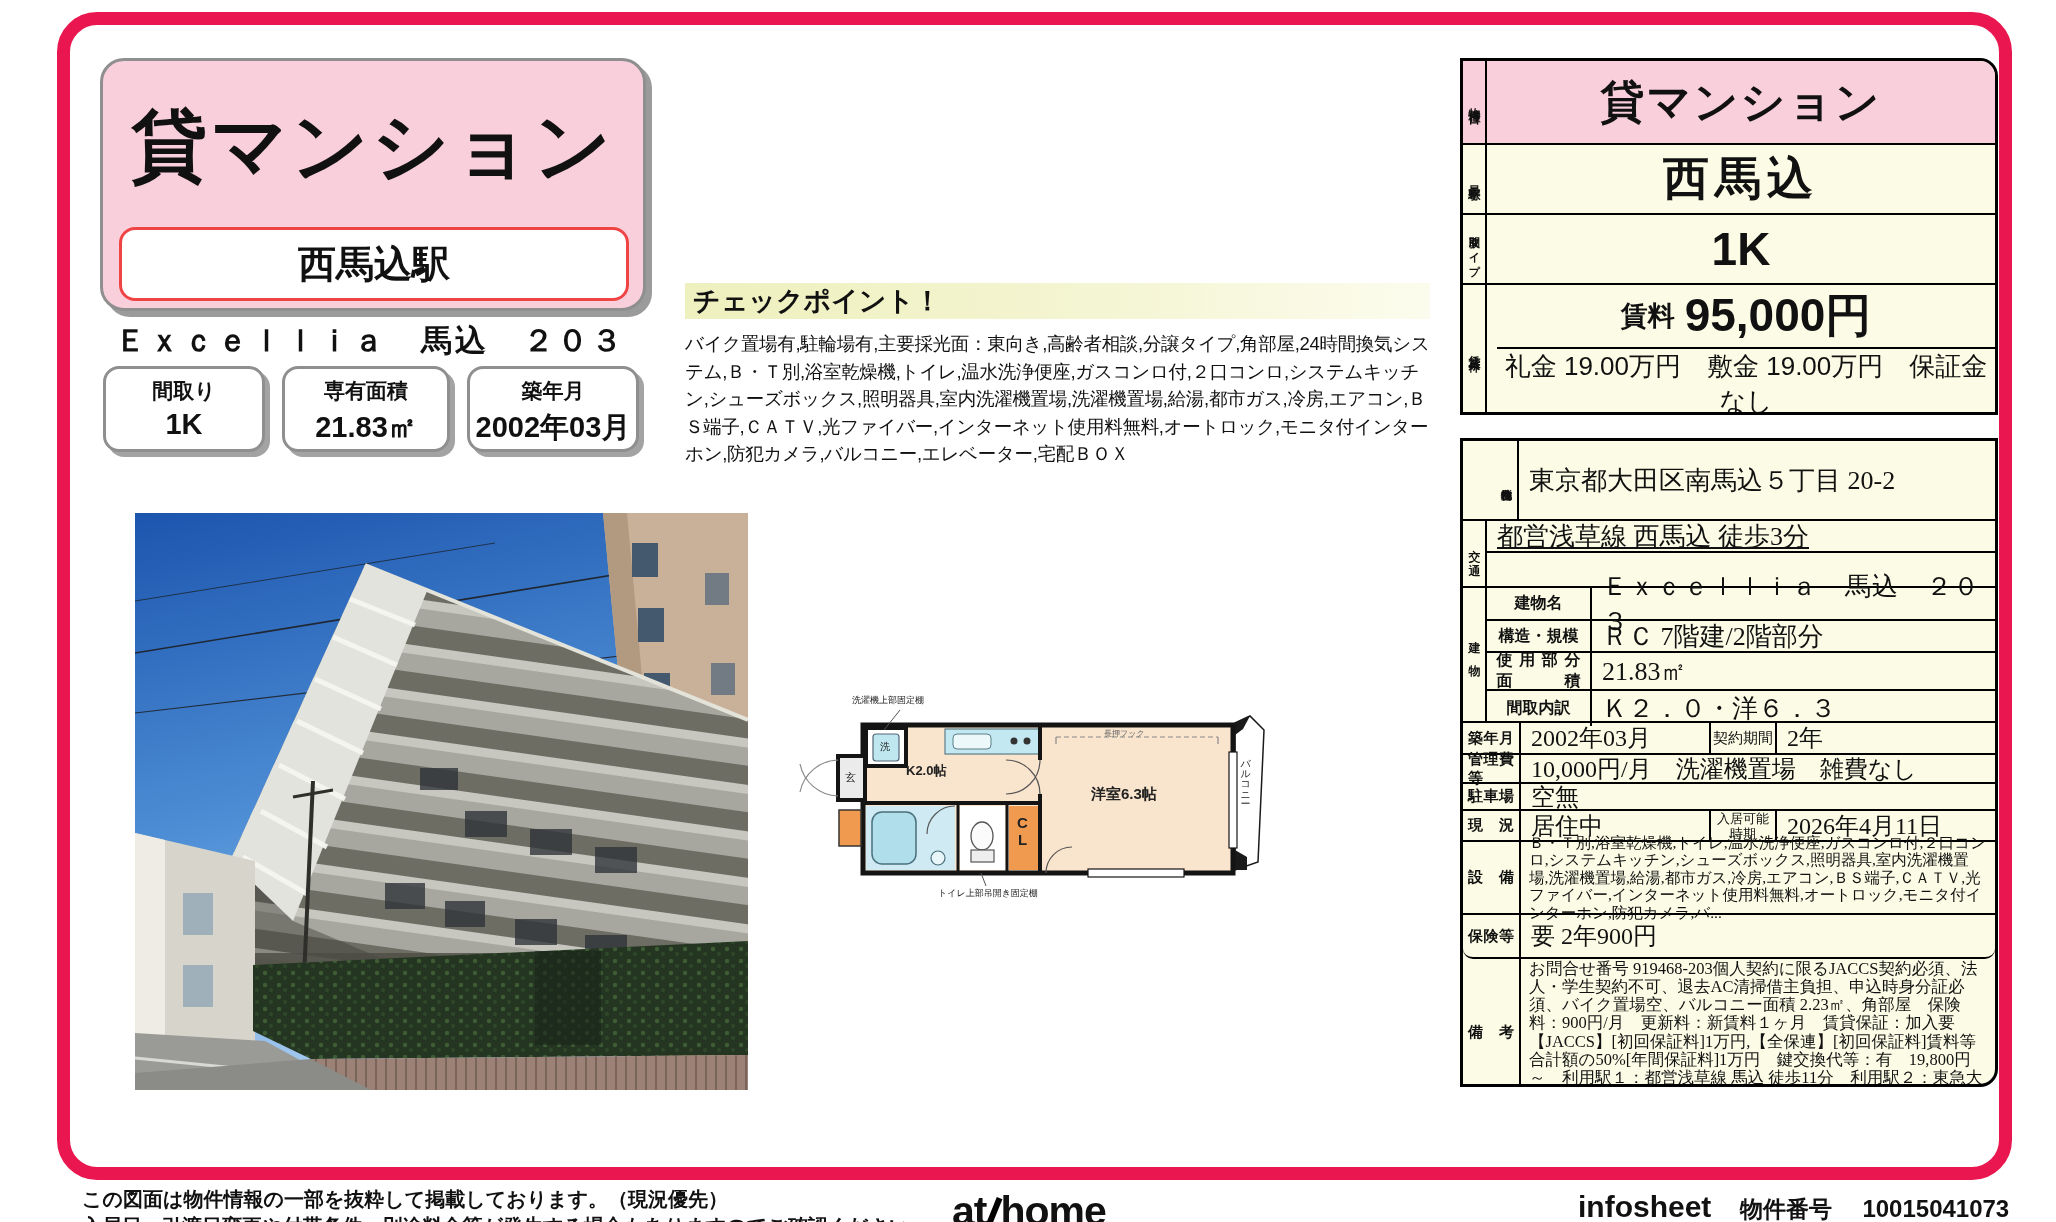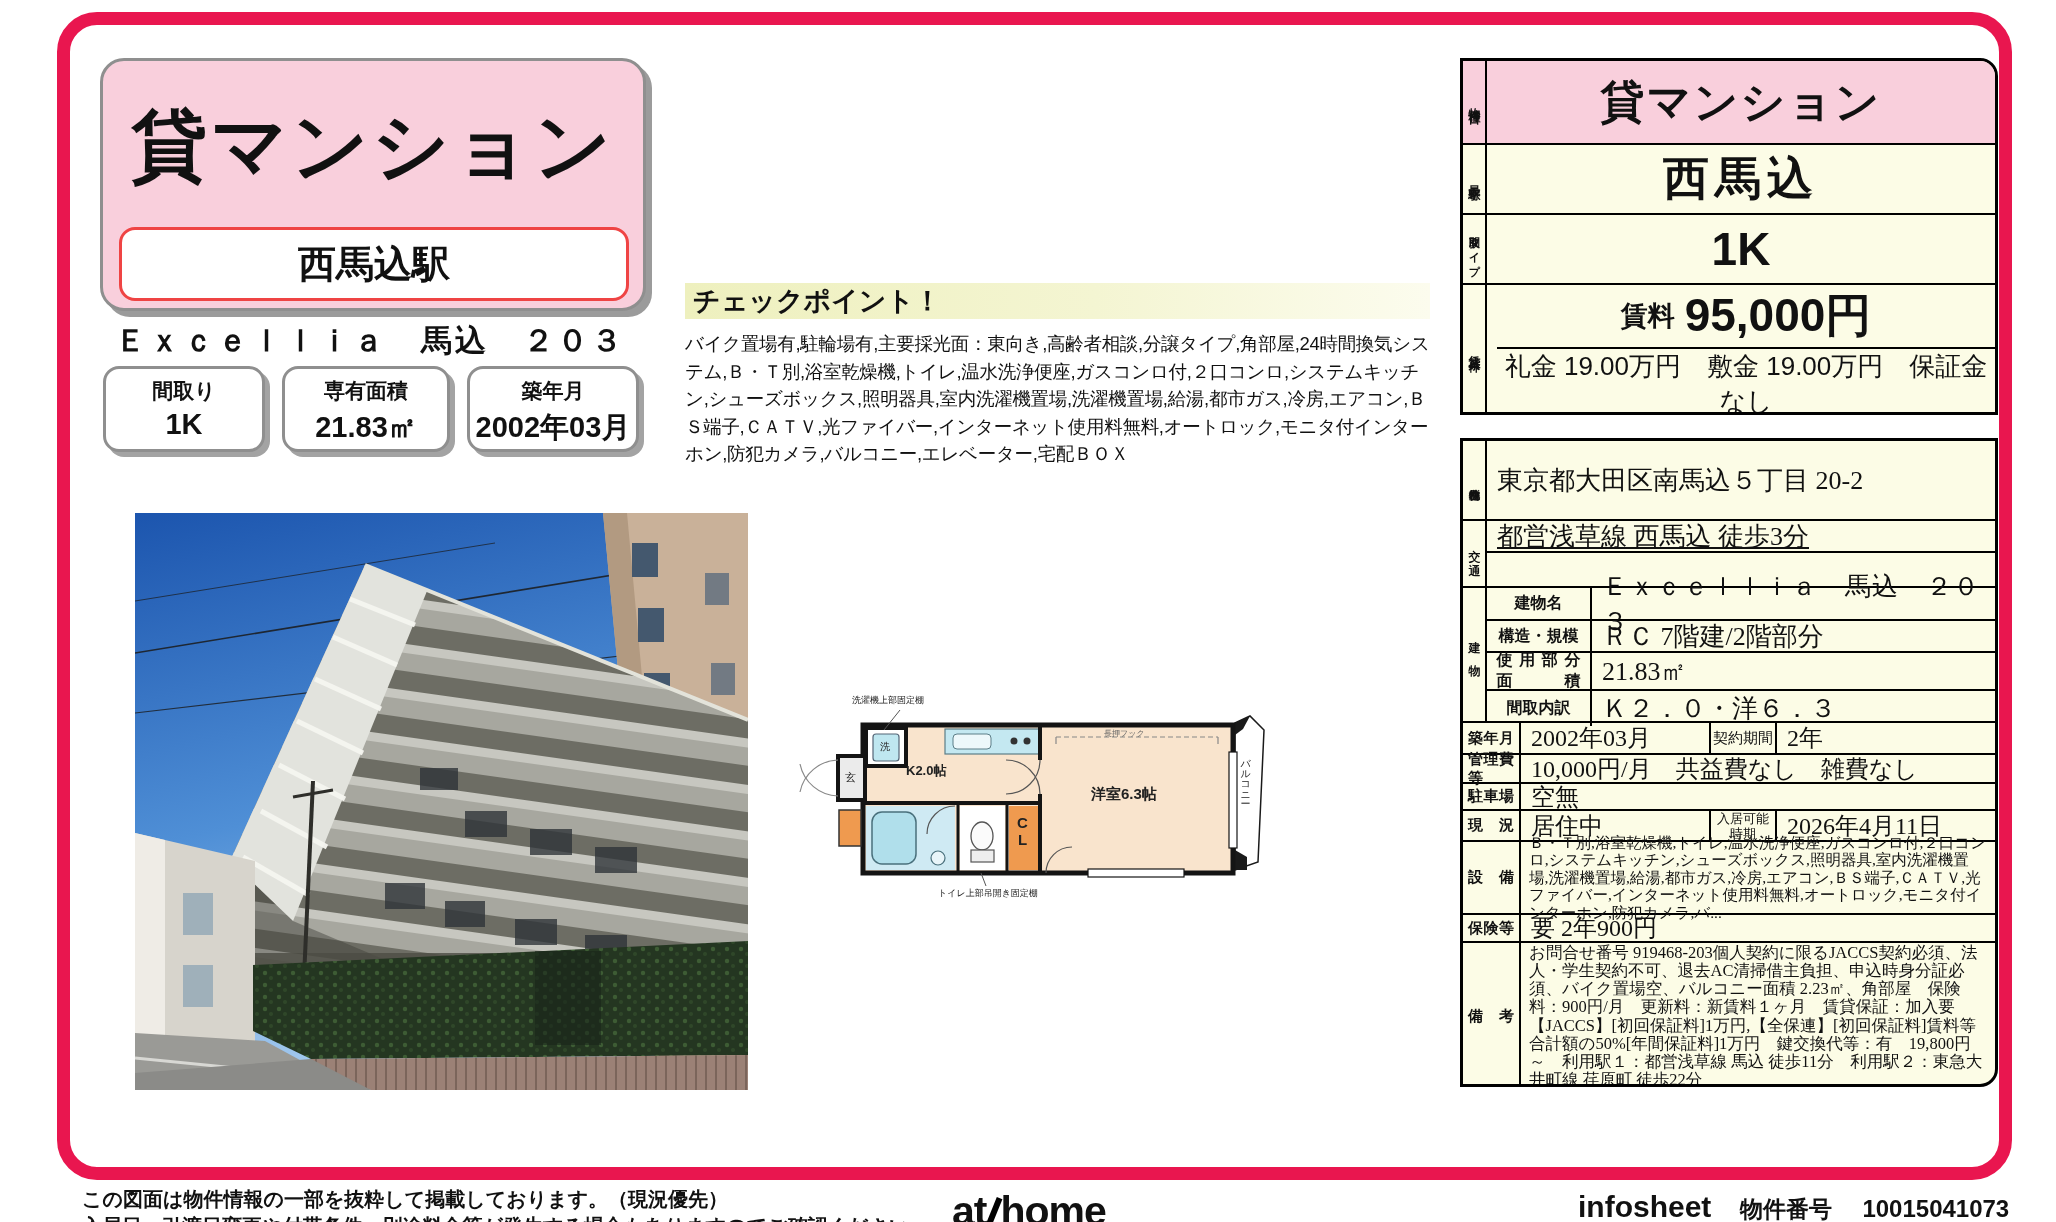--- a/index.html
+++ b/index.html
@@ -286,21 +286,21 @@
         <div class="srow center" style="height:66px;display:flex;align-items:center;justify-content:center;">
           <span class="rent-lab">賃料</span>
           <span class="rent-val">95,000円</span>
         </div>
         <div class="srow center fees" style="flex:1;display:flex;align-items:center;justify-content:center;">礼金 19.00万円　敷金 19.00万円　保証金 なし</div>
       </div>
     </div>
   </div>
 
   <div class="tbl t2">
-    <div class="row" style="height:80px;">
+    <div class="row" style="height:80px;padding-left:32px;">
       <div class="vlab" style="font-size:11px;letter-spacing:0;">物件所在地</div>
       <div class="cell val">東京都大田区南馬込５丁目 20-2</div>
     </div>
     <div class="row" style="height:67px;">
       <div class="vlab" style="letter-spacing:14px;">交通</div>
       <div class="stack">
         <div class="srow" style="height:32px;align-items:center;text-decoration:underline;">
           <span class="val">都営浅草線 西馬込 徒歩3分</span>
         </div>
         <div class="srow" style="flex:1;"></div>
@@ -335,21 +335,21 @@
           <span>築年月</span>
         </div>
       <div class="cell val-sm">2002年03月</div>
       <div class="lab2">契約期間</div>
       <div class="cell w218 val-sm">2年</div>
     </div>
     <div class="row" style="height:29px;">
       <div class="hlab">
           <span>管理費等</span>
         </div>
-      <div class="cell val-sm">10,000円/月　共益費なし　雑費なし</div>
+      <div class="cell val-sm">10,000円/月　洗濯機置場　雑費なし</div>
     </div>
     <div class="row" style="height:27px;">
       <div class="hlab">
           <span>駐車場</span>
         </div>
       <div class="cell val-sm">空無</div>
     </div>
     <div class="row" style="height:31px;">
       <div class="hlab">
           <span>現況</span>
@@ -362,21 +362,21 @@
       <div class="cell w218 val-sm">2026年4月11日</div>
     </div>
     <div class="row" style="height:73px;">
       <div class="hlab">
           <span>設備</span>
         </div>
       <div class="cell">
           <span class="longtxt">Ｂ・Ｔ別,浴室乾燥機,トイレ,温水洗浄便座,ガスコンロ付,２口コンロ,システムキッチン,シューズボックス,照明器具,室内洗濯機置場,洗濯機置場,給湯,都市ガス,冷房,エアコン,ＢＳ端子,ＣＡＴＶ,光ファイバー,インターネット使用料無料,オートロック,モニタ付インターホン,防犯カメラ,バ...</span>
         </div>
     </div>
-    <div class="row" style="height:28px;">
+    <div class="row" style="height:44px;border-radius:10px;">
       <div class="hlab">
           <span>保険等</span>
         </div>
       <div class="cell val-sm">要 2年900円</div>
     </div>
     <div class="row" style="height:147px;">
       <div class="hlab">
           <span>備考</span>
         </div>
       <div class="cell">

